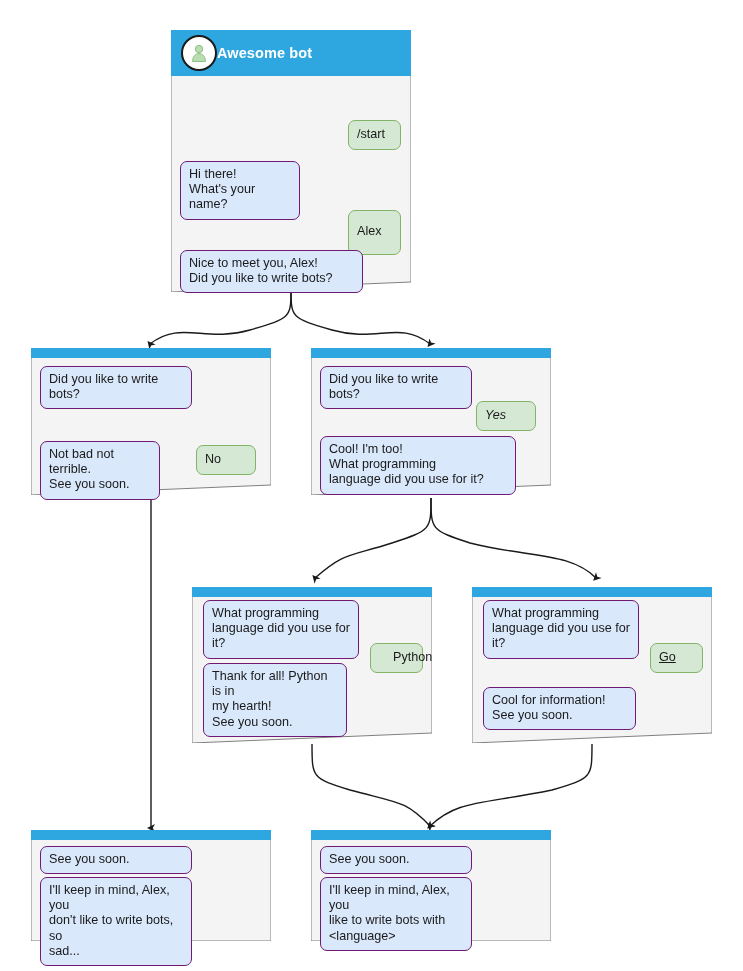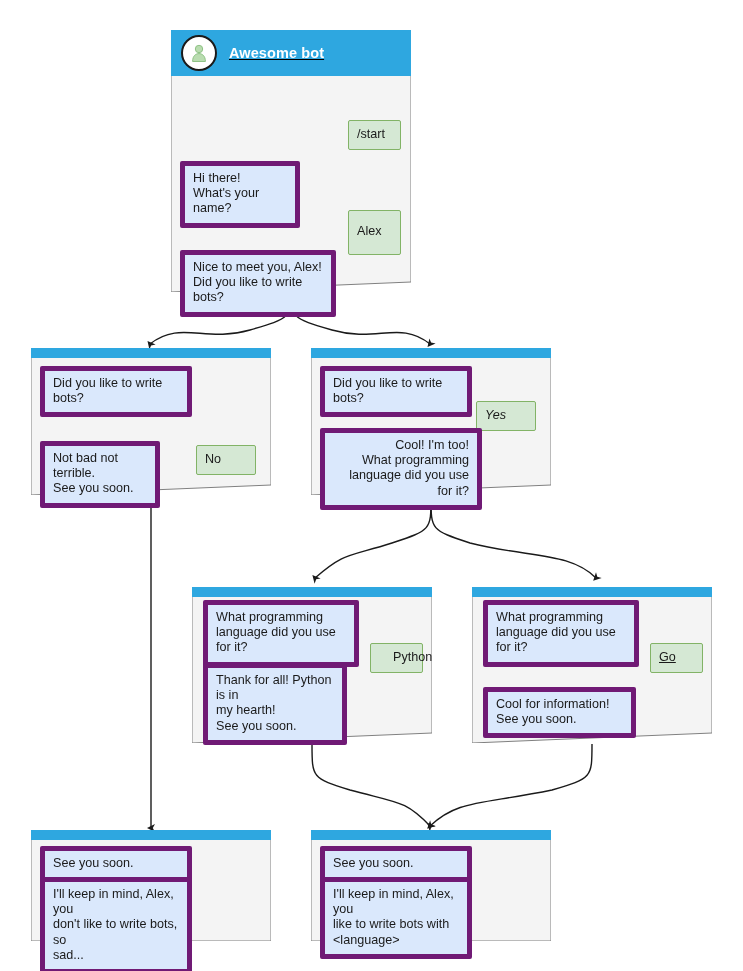--- a/index.html
+++ b/index.html
@@ -39,24 +39,23 @@
     height: 100%;
   }
   
   .hdr-tall {
     position: absolute;
     left: 0; top: 0;
     right: 0;
     height: 46px;
     display: flex;
     align-items: center;
-    gap: 12px;
+    gap: 0;
     padding-left: 10px;
     box-sizing: border-box;
-    text-decoration: underline;
   }
   .hdr-title {
     color: #ffffff;
     font-size: 14.5px;
     font-weight: bold;
     letter-spacing: 0.1px;
   }
   .avatar {
     width: 36px;
     height: 36px;
@@ -71,30 +70,30 @@
   }
   .chat {
     position: absolute;
     left: 0;
     right: 0;
     box-sizing: border-box;
   }
   .bubble {
     position: absolute;
     box-sizing: border-box;
-    border-radius: 2px;
+    border-radius: 7px;
     font-size: 12.6px;
     line-height: 15.2px;
     color: #1a1a1a;
     padding: 5px 8px 6px 8px;
     white-space: pre-line;
   }
   .bubble.bot {
     background: #dae8fc;
-    border: 5px solid #701a75;
+    border: 1px solid #701a75;
     left: 9px;
   }
   .bubble.user {
     background: #d5e8d4;
     border: 1px solid #82b366;
     display: flex;
     align-items: center;
     justify-content: flex-start;
   }
 </style>
@@ -137,21 +136,21 @@
           <path d="M4.6,19.5 C4.6,13.6 8.0,11.6 11,11.6 C14,11.6 17.4,13.6 17.4,19.5 Z" fill="#B9DCB0" stroke="#8FC386" stroke-width="1"></path>
         </svg>
       </div>
       <span class="hdr-title">Awesome bot</span>
     </div>
     <div class="chat" style="top:46px;">
       <div class="bubble user" style="left:177px; top:44px; width:53px; height:30px;">/start</div>
       <div class="bubble bot" style="top:85px; width:120px;">Hi there!
 What's your name?</div>
       <div class="bubble user" style="left:177px; top:134px; width:53px; height:45px;">Alex</div>
-      <div class="bubble bot" style="top:174px; width:156px;">Nice to meet you, Alex!
+      <div class="bubble bot" style="top:174px; width:183px;">Nice to meet you, Alex!
 Did you like to write bots?</div>
     </div>
   </div>
 
   <div class="node" style="left:31px; top:348px; width:240px; height:147px;">
     <svg class="node-shape" viewBox="0 0 240 147" preserveAspectRatio="none">
       <path d="M0,0 L240,0 L240,137 L0,147 Z" fill="#F4F4F4" stroke="#808080" stroke-width="1"></path>
       <path d="M0,0 L240,0 L240,10 L0,10 Z" fill="#2EA7E0" stroke="none"></path>
     </svg>
     <div class="chat" style="top:10px;">
@@ -163,21 +162,21 @@
   </div>
 
   <div class="node" style="left:311px; top:348px; width:240px; height:147px;">
     <svg class="node-shape" viewBox="0 0 240 147" preserveAspectRatio="none">
       <path d="M0,0 L240,0 L240,137 L0,147 Z" fill="#F4F4F4" stroke="#808080" stroke-width="1"></path>
       <path d="M0,0 L240,0 L240,10 L0,10 Z" fill="#2EA7E0" stroke="none"></path>
     </svg>
     <div class="chat" style="top:10px;">
       <div class="bubble bot" style="top:8px; width:152px;">Did you like to write bots?</div>
       <div class="bubble user" style="left:165px; top:43px; width:60px; height:30px;font-style:italic;">Yes</div>
-      <div class="bubble bot" style="top:70px; width:162px;text-align:right;">Cool! I'm too!
+      <div class="bubble bot" style="top:78px; width:196px;">Cool! I'm too!
 What programming
 language did you use for it?</div>
     </div>
   </div>
 
   <div class="node" style="left:192px; top:587px; width:240px; height:156px;">
     <svg class="node-shape" viewBox="0 0 240 156" preserveAspectRatio="none">
       <path d="M0,0 L240,0 L240,146 L0,156 Z" fill="#F4F4F4" stroke="#808080" stroke-width="1"></path>
       <path d="M0,0 L240,0 L240,10 L0,10 Z" fill="#2EA7E0" stroke="none"></path>
     </svg>

